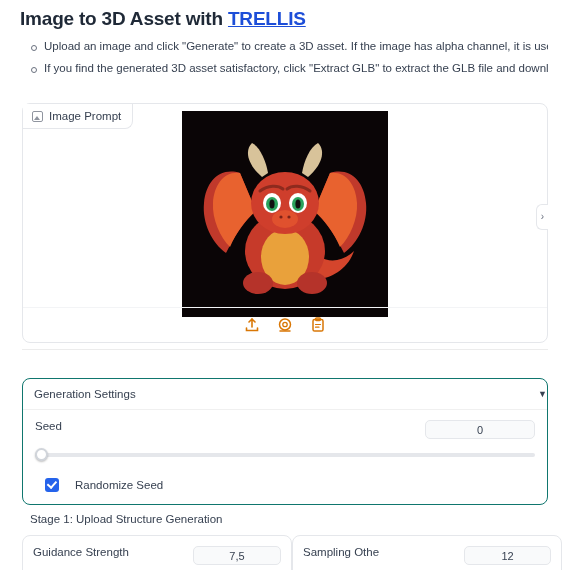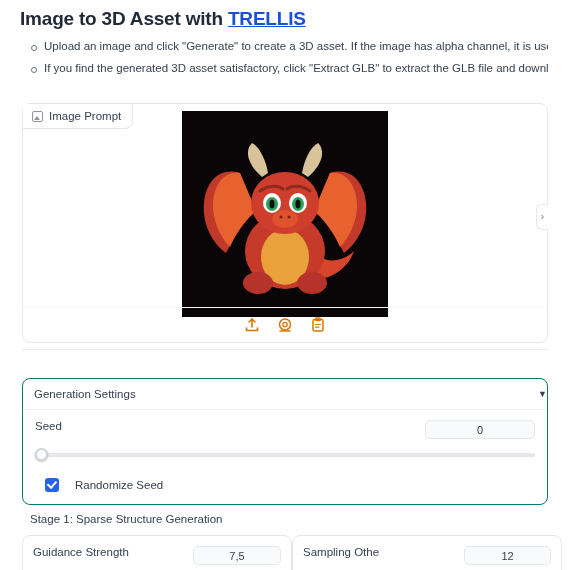--- a/index.html
+++ b/index.html
@@ -431,21 +431,21 @@
           <div class="knob" style="left:0px"></div>
         </div>
       </div>
 
       <div class="check-row">
         <span class="checkbox"></span>
         <span class="check-label">Randomize Seed</span>
       </div>
     </div>
 
-    <div class="stage-title">Stage 1: Sparse Structure Generation</div>
+    <div class="stage-title">Stage 1: Upload Structure Generation</div>
 
     <div class="two-col">
 
       <div class="col-panel">
         <div class="field-row">
           <span class="field-label">Guidance Strength</span>
           <div class="num-box" style="width:88px">7,5</div>
         </div>
         <div class="slider">
           <div class="track"></div>

